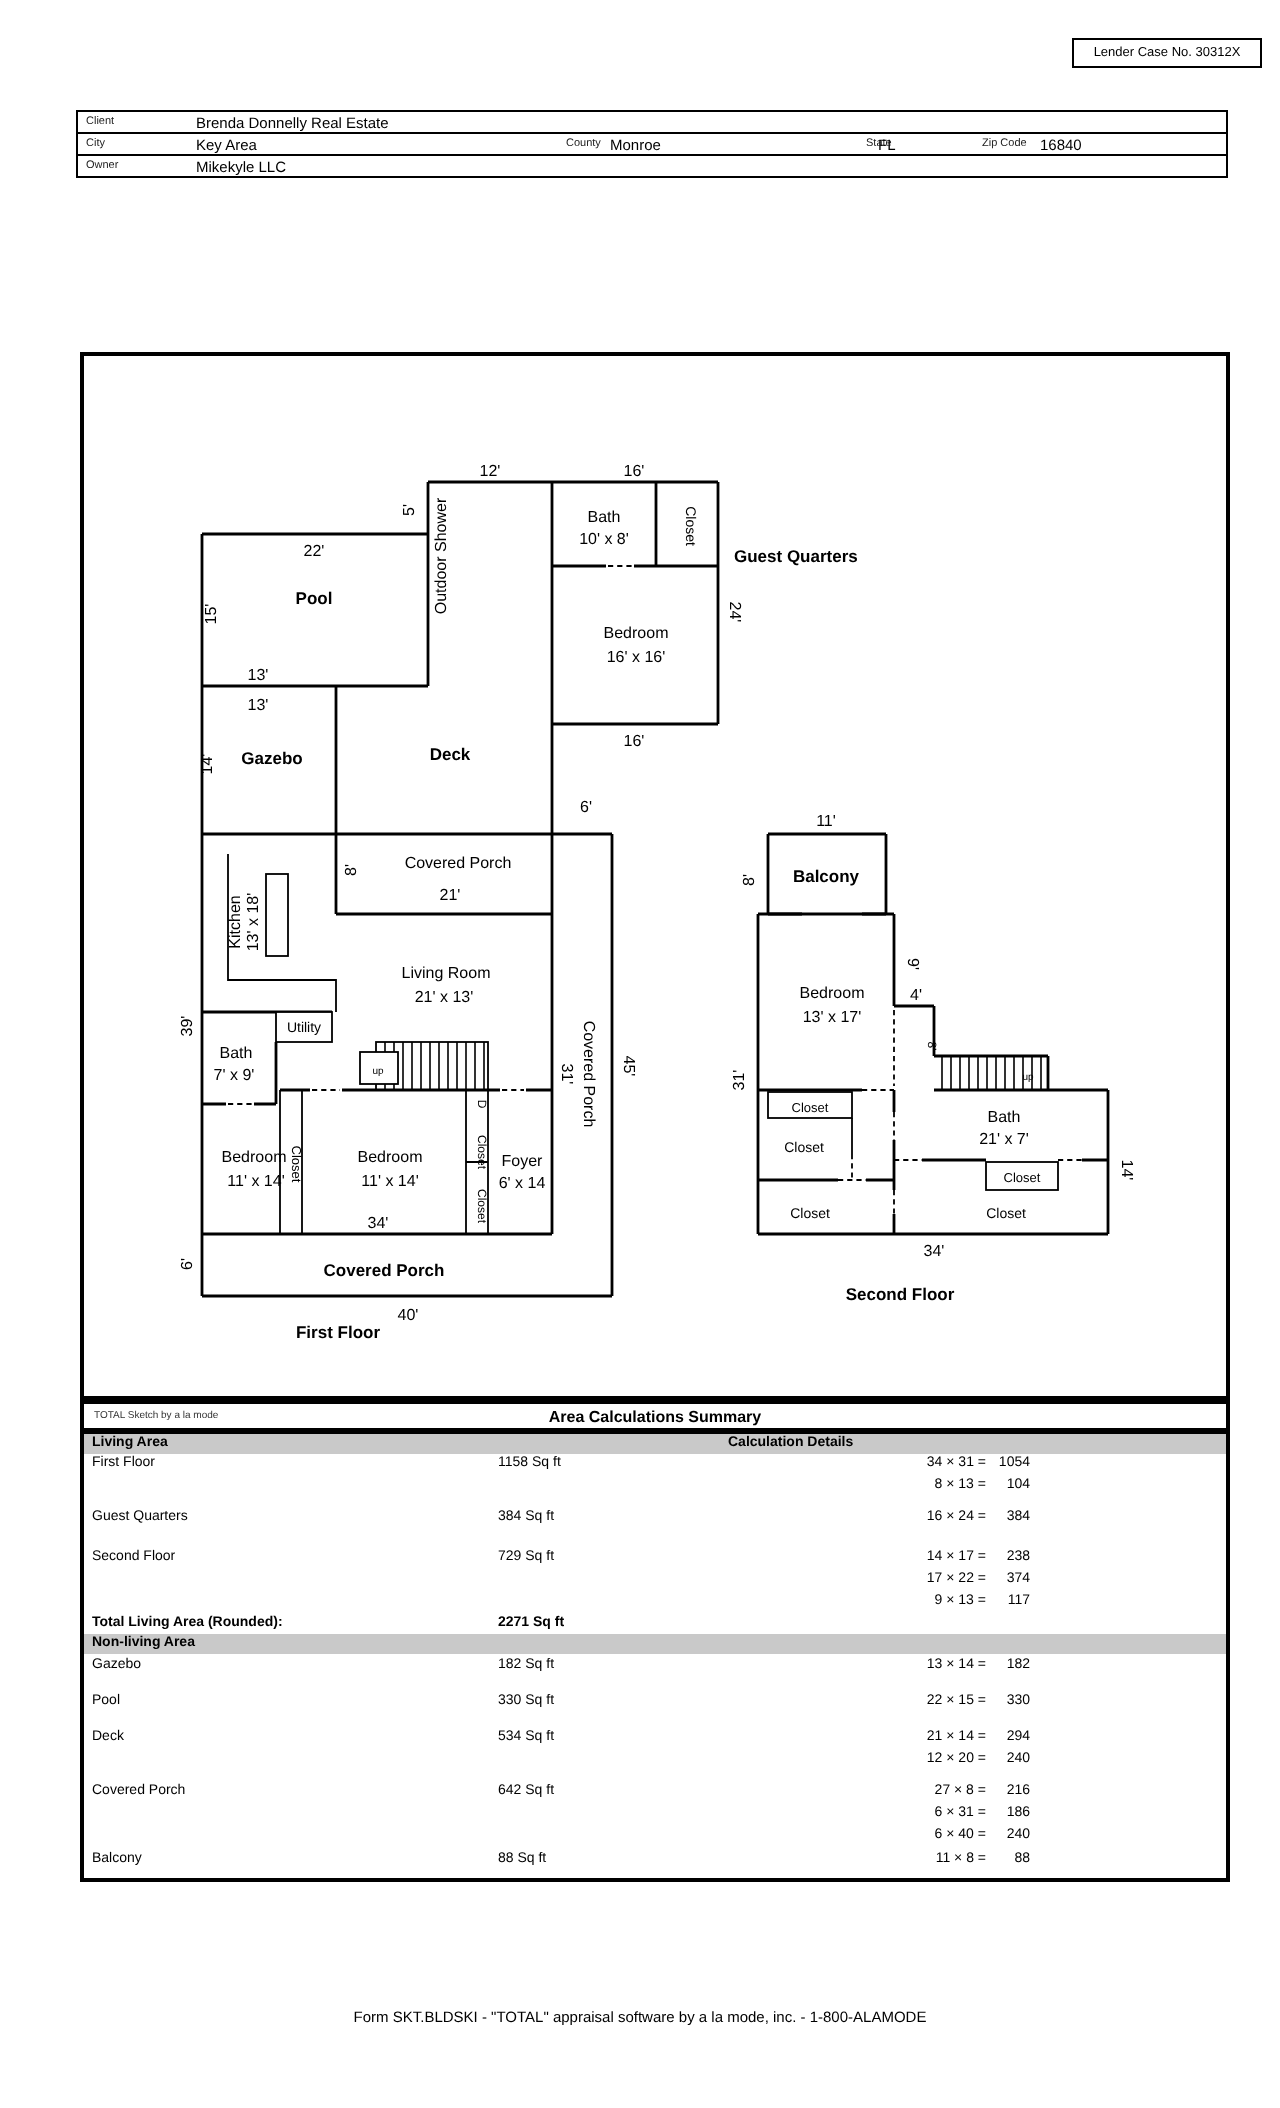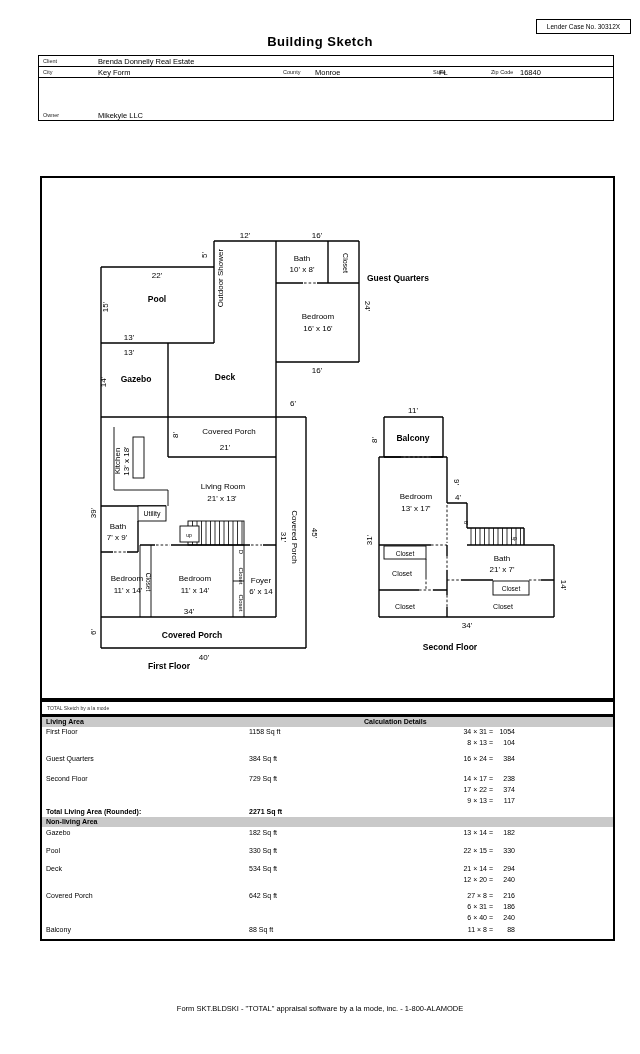--- a/index.html
+++ b/index.html
@@ -8,21 +8,21 @@
 
   
   .lender-box{position:absolute;left:536px;top:19px;width:93px;height:13px;
         border:1px solid #000;font-size:6.5px;text-align:center;line-height:13px;}
   .doc-title{position:absolute;left:0;top:34px;width:100%;text-align:center;
         font-size:13px;font-weight:bold;letter-spacing:.5px;}
 
   
   .info-table{position:absolute;left:38px;top:55px;width:574px;border:1px solid #000;}
   .irow{position:relative;height:10px;border-bottom:1px solid #000;}
-  .irow:last-child{border-bottom:none;margin-top:32px;}
+  .irow:last-child{border-bottom:none;}
   .ilab{position:absolute;top:2px;left:4px;font-size:5.5px;color:#222;}
   .ival{position:absolute;top:1px;font-size:7.5px;}
   .v-main{left:59px;}
 
   
   .sketch-box{position:absolute;left:40px;top:176px;width:571px;height:520px;border:2px solid #000;}
   svg{display:block;}
   .w{fill:none;stroke:#000;stroke-width:1.4px;}
   .thin{fill:none;stroke:#000;stroke-width:0.9px;}
   .hatch{fill:none;stroke:#000;stroke-width:0.8px;}
@@ -54,32 +54,31 @@
   .bold{font-weight:bold;}
 
   .footer{position:absolute;left:0;top:1004px;width:100%;text-align:center;font-size:7.5px;}
 </style>
 </head>
 <body>
 
 <div class="page">
 
   <div class="lender-box">Lender Case No. 30312X</div>
-  <div class="doc-title">Building Sketch</div>
 
   <div class="info-table">
     <div class="irow">
       <span class="ilab">Client</span>
       <span class="ival v-main">Brenda Donnelly Real Estate</span>
     </div>
     <div class="irow">
       <span class="ilab">City</span>
-      <span class="ival v-main">Key Form</span>
+      <span class="ival v-main">Key Area</span>
       <span class="ilab" style="left:244px">County</span>
-      <span class="ival" style="left:276px">Monroe</span>
+      <span class="ival" style="left:266px">Monroe</span>
       <span class="ilab" style="left:394px">State</span>
       <span class="ival" style="left:400px">FL</span>
       <span class="ilab" style="left:452px">Zip Code</span>
       <span class="ival" style="left:481px">16840</span>
     </div>
     <div class="irow">
       <span class="ilab">Owner</span>
       <span class="ival v-main">Mikekyle LLC</span>
     </div>
   </div>
@@ -235,20 +234,21 @@
         <text class="md" x="502" y="609">Closet</text>
         <text class="dm" x="560" y="585" transform="rotate(90 560 585)">14'</text>
         <text class="dm" x="466" y="628">34'</text>
         <text class="rm" x="449" y="650">Second Floor</text>
       </g>
     </svg>
   </div>
 
   <div class="summary">
     <span class="sum-credit">TOTAL Sketch by a la mode</span>
+    <div class="sum-title">Area Calculations Summary</div>
     <div class="sum-divider"></div>
 
     <div class="band" style="top:15px">
       <span class="band-label">Living Area</span>
       <span class="band-label2">Calculation Details</span>
     </div>
 
     <div class="sline" style="top:26px">
       <span class="sname">First Floor</span>
       <span class="ssqft">1158 Sq ft</span>

